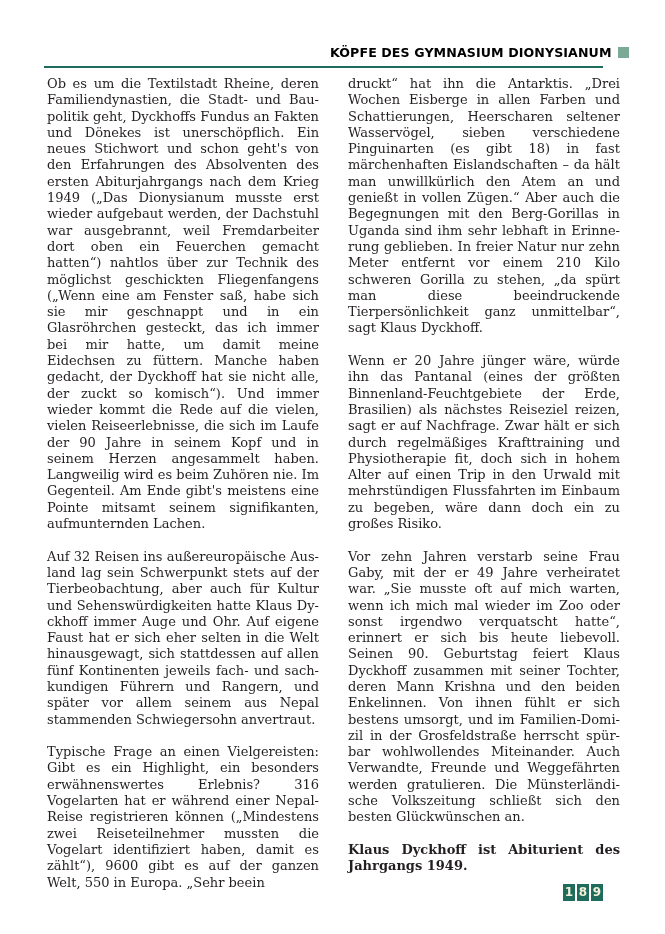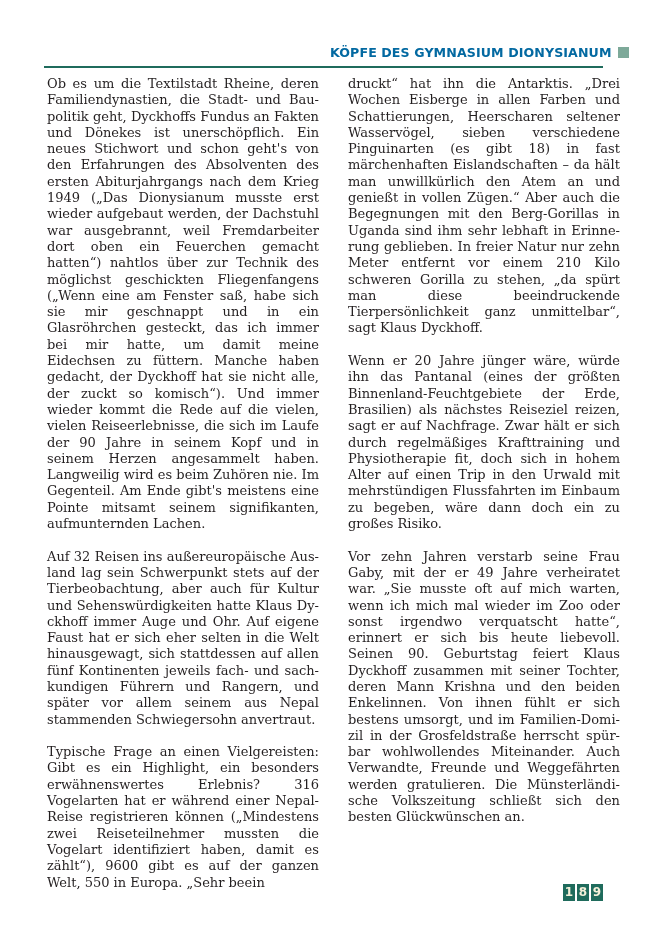--- a/index.html
+++ b/index.html
@@ -1,20 +1,20 @@
 <!DOCTYPE html>
 <html><head>
 <meta charset="utf-8">
 <style>
   html, body { margin: 0; padding: 0; background: #ffffff; }
   body { width: 665px; height: 934px; position: relative; overflow: hidden; }
   .header {
     position: absolute; left: 330px; top: 45px; width: 273px;
     text-align: right; font-family: "DejaVu Sans", sans-serif; font-weight: bold;
-    font-size: 12.6px; letter-spacing: 0.1px; color: #0369a1;
+    font-size: 12.6px; letter-spacing: 0.1px; color: #000000;
     white-space: nowrap; line-height: 16px;
   }
   .header .sq { display: inline-block; width: 11px; height: 11px; background: #7da999; margin-left: 6px; vertical-align: -1px; }
   .header-rule { position: absolute; left: 44px; top: 66px; width: 559px; height: 2px; background: #1f6b5c; }
   .col {
     position: absolute; top: 76px; width: 272px;
     font-family: "DejaVu Serif", serif; font-size: 13px; line-height: 16.3px;
     color: #231f20; text-align: justify; hyphens: manual;
   }
   .col.left { left: 47px; }
@@ -40,19 +40,20 @@
 <div class="col left">
   <p>Ob es um die Textilstadt Rheine, deren Familiendynastien, die Stadt- und Bau­politik geht, Dyckhoffs Fundus an Fakten und Dönekes ist unerschöpflich. Ein neues Stichwort und schon geht's von den Erfah­rungen des Absolventen des ersten Abi­turjahrgangs nach dem Krieg 1949 („Das Dionysianum musste erst wieder aufge­baut werden, der Dachstuhl war ausge­brannt, weil Fremdarbeiter dort oben ein Feuerchen gemacht hatten“) nahtlos über zur Technik des möglichst geschickten Fliegenfangens („Wenn eine am Fenster saß, habe sich sie mir geschnappt und in ein Glasröhrchen gesteckt, das ich immer bei mir hatte, um damit meine Eidechsen zu füttern. Manche haben gedacht, der Dyckhoff hat sie nicht alle, der zuckt so komisch“). Und immer wieder kommt die Rede auf die vielen, vielen Reiseerlebnis­se, die sich im Laufe der 90 Jahre in seinem Kopf und in seinem Herzen angesammelt haben. Langweilig wird es beim Zuhören nie. Im Gegenteil. Am Ende gibt's meistens eine Pointe mitsamt seinem signifikanten, aufmunternden Lachen.</p>
   <p>Auf 32 Reisen ins außereuropäische Aus­land lag sein Schwerpunkt stets auf der Tierbeobachtung, aber auch für Kultur und Sehenswürdigkeiten hatte Klaus Dy­ckhoff immer Auge und Ohr. Auf eigene Faust hat er sich eher selten in die Welt hinausgewagt, sich stattdessen auf allen fünf Kontinenten jeweils fach- und sach­kundigen Führern und Rangern, und spä­ter vor allem seinem aus Nepal stammen­den Schwiegersohn anvertraut.</p>
   <p>Typische Frage an einen Vielgereisten: Gibt es ein Highlight, ein besonders erwäh­nenswertes Erlebnis? 316 Vogelarten hat er während einer Nepal-Reise registrieren können („Mindestens zwei Reiseteilneh­mer mussten die Vogelart identifiziert ha­ben, damit es zählt“), 9600 gibt es auf der ganzen Welt, 550 in Europa. „Sehr beein­</p>
 </div>
 
 <div class="col right">
   <p class="cont">druckt“ hat ihn die Antarktis. „Drei Wochen Eisberge in allen Farben und Schattierun­gen, Heerscharen seltener Wasservögel, sieben verschiedene Pinguinarten (es gibt 18) in fast märchenhaften Eislandschaf­ten – da hält man unwillkürlich den Atem an und genießt in vollen Zügen.“ Aber auch die Begegnungen mit den Berg-Gorillas in Uganda sind ihm sehr lebhaft in Erinne­rung geblieben. In freier Natur nur zehn Meter entfernt vor einem 210 Kilo schwe­ren Gorilla zu stehen, „da spürt man diese beeindruckende Tierpersönlichkeit ganz unmittelbar“, sagt Klaus Dyckhoff.</p>
   <p>Wenn er 20 Jahre jünger wäre, würde ihn das Pantanal (eines der größten Binnen­land-Feuchtgebiete der Erde, Brasilien) als nächstes Reiseziel reizen, sagt er auf Nachfrage. Zwar hält er sich durch regel­mäßiges Krafttraining und Physiotherapie fit, doch sich in hohem Alter auf einen Trip in den Urwald mit mehrstündigen Fluss­fahrten im Einbaum zu begeben, wäre dann doch ein zu großes Risiko.</p>
   <p>Vor zehn Jahren verstarb seine Frau Gaby, mit der er 49 Jahre verheiratet war. „Sie musste oft auf mich warten, wenn ich mich mal wieder im Zoo oder sonst irgendwo verquatscht hatte“, erinnert er sich bis heute liebevoll. Seinen 90. Geburtstag fei­ert Klaus Dyckhoff zusammen mit seiner Tochter, deren Mann Krishna und den bei­den Enkelinnen. Von ihnen fühlt er sich bestens umsorgt, und im Familien-Domi­zil in der Grosfeldstraße herrscht spür­bar wohlwollendes Miteinander. Auch Verwandte, Freunde und Weggefährten werden gratulieren. Die Münsterländi­sche Volkszeitung schließt sich den besten Glückwünschen an.</p>
+  <p class="bold">Klaus Dyckhoff ist Abiturient des Jahr­gangs 1949.</p>
 </div>
 
 <div class="pagenum">
   <span>1</span>
   <span>8</span>
   <span>9</span>
 </div>
 
 </body></html>

